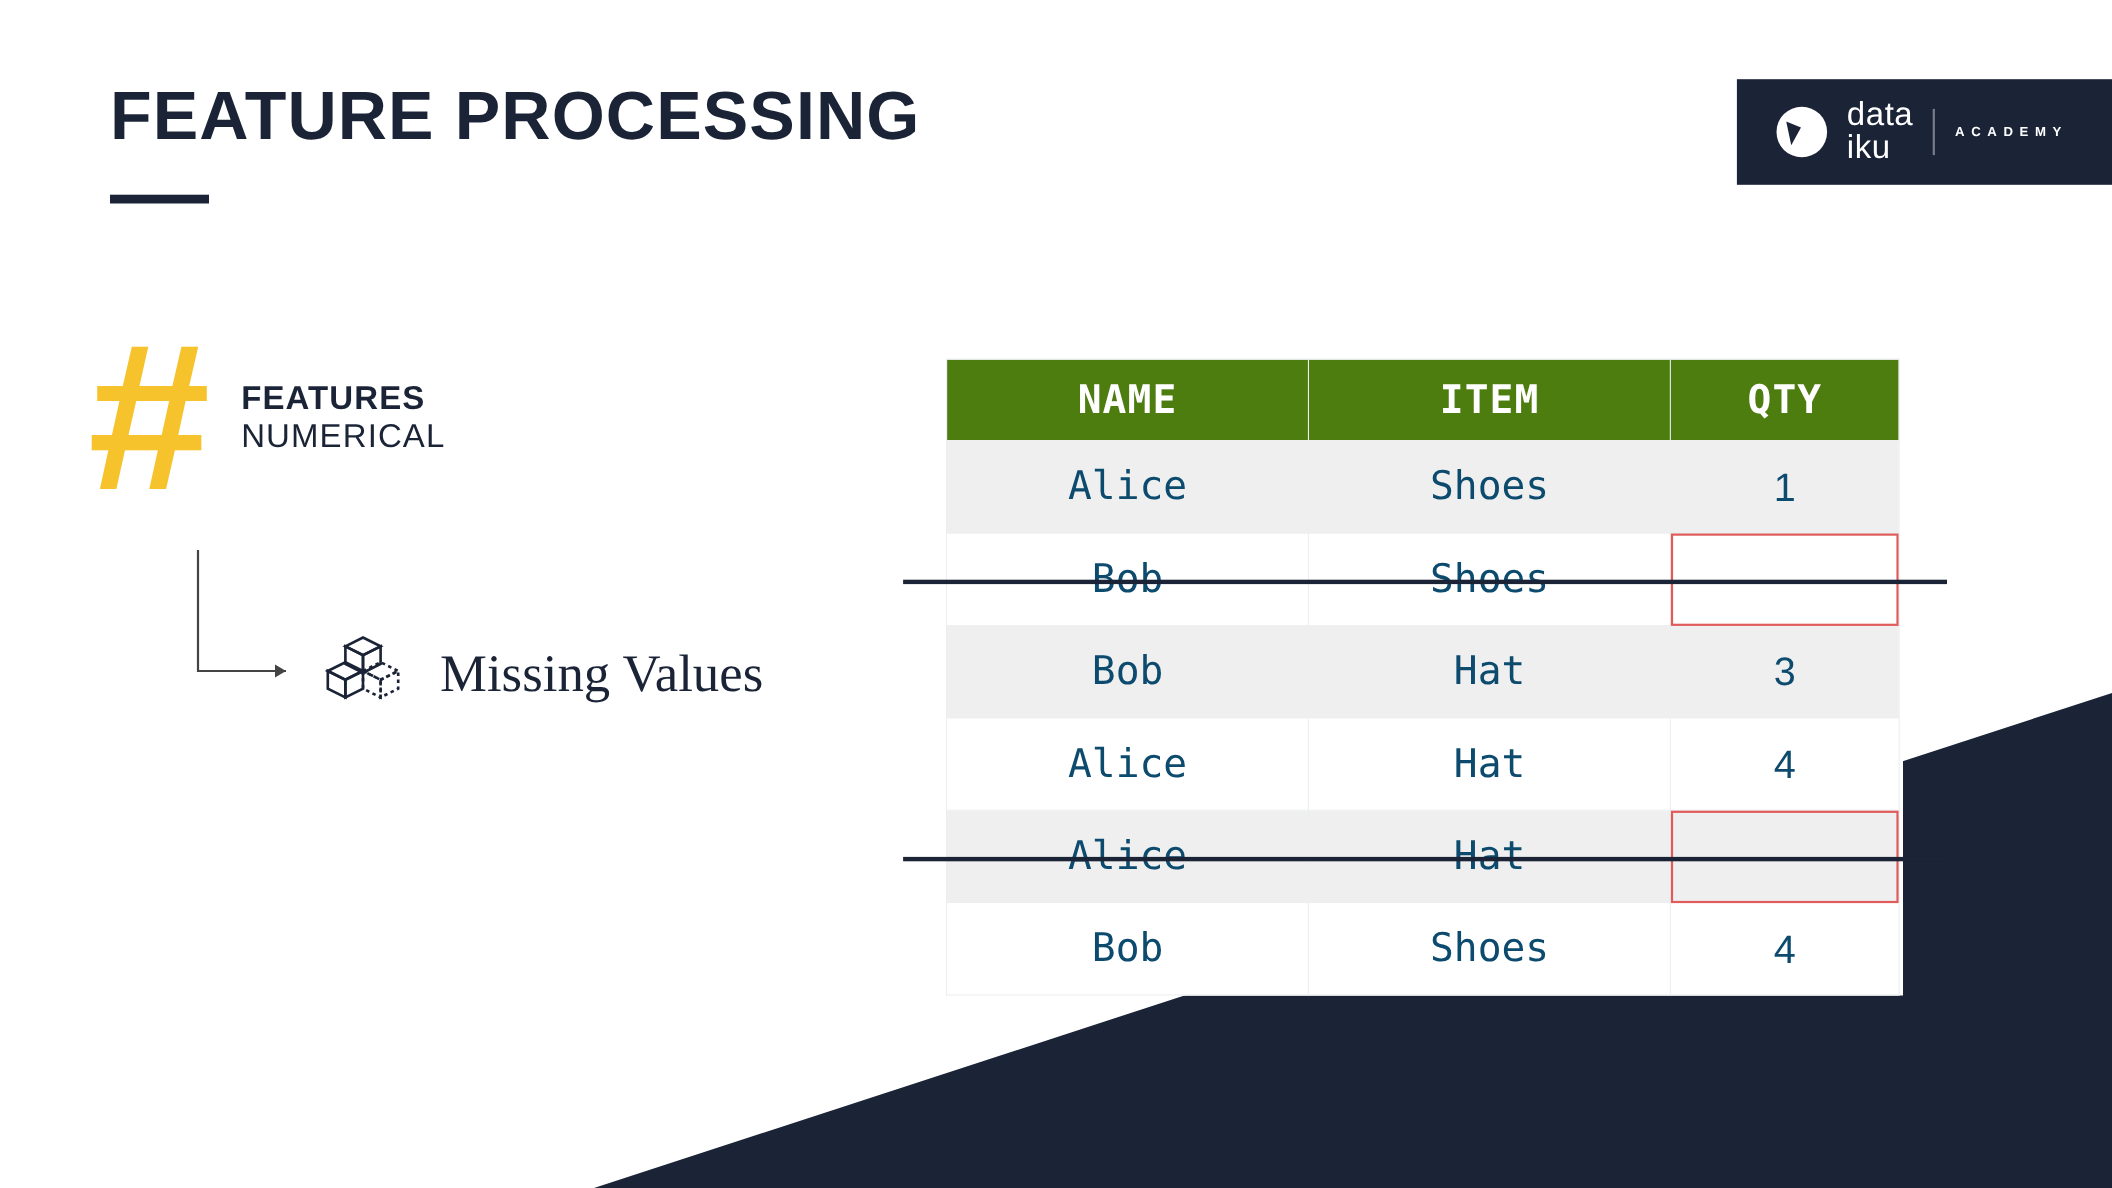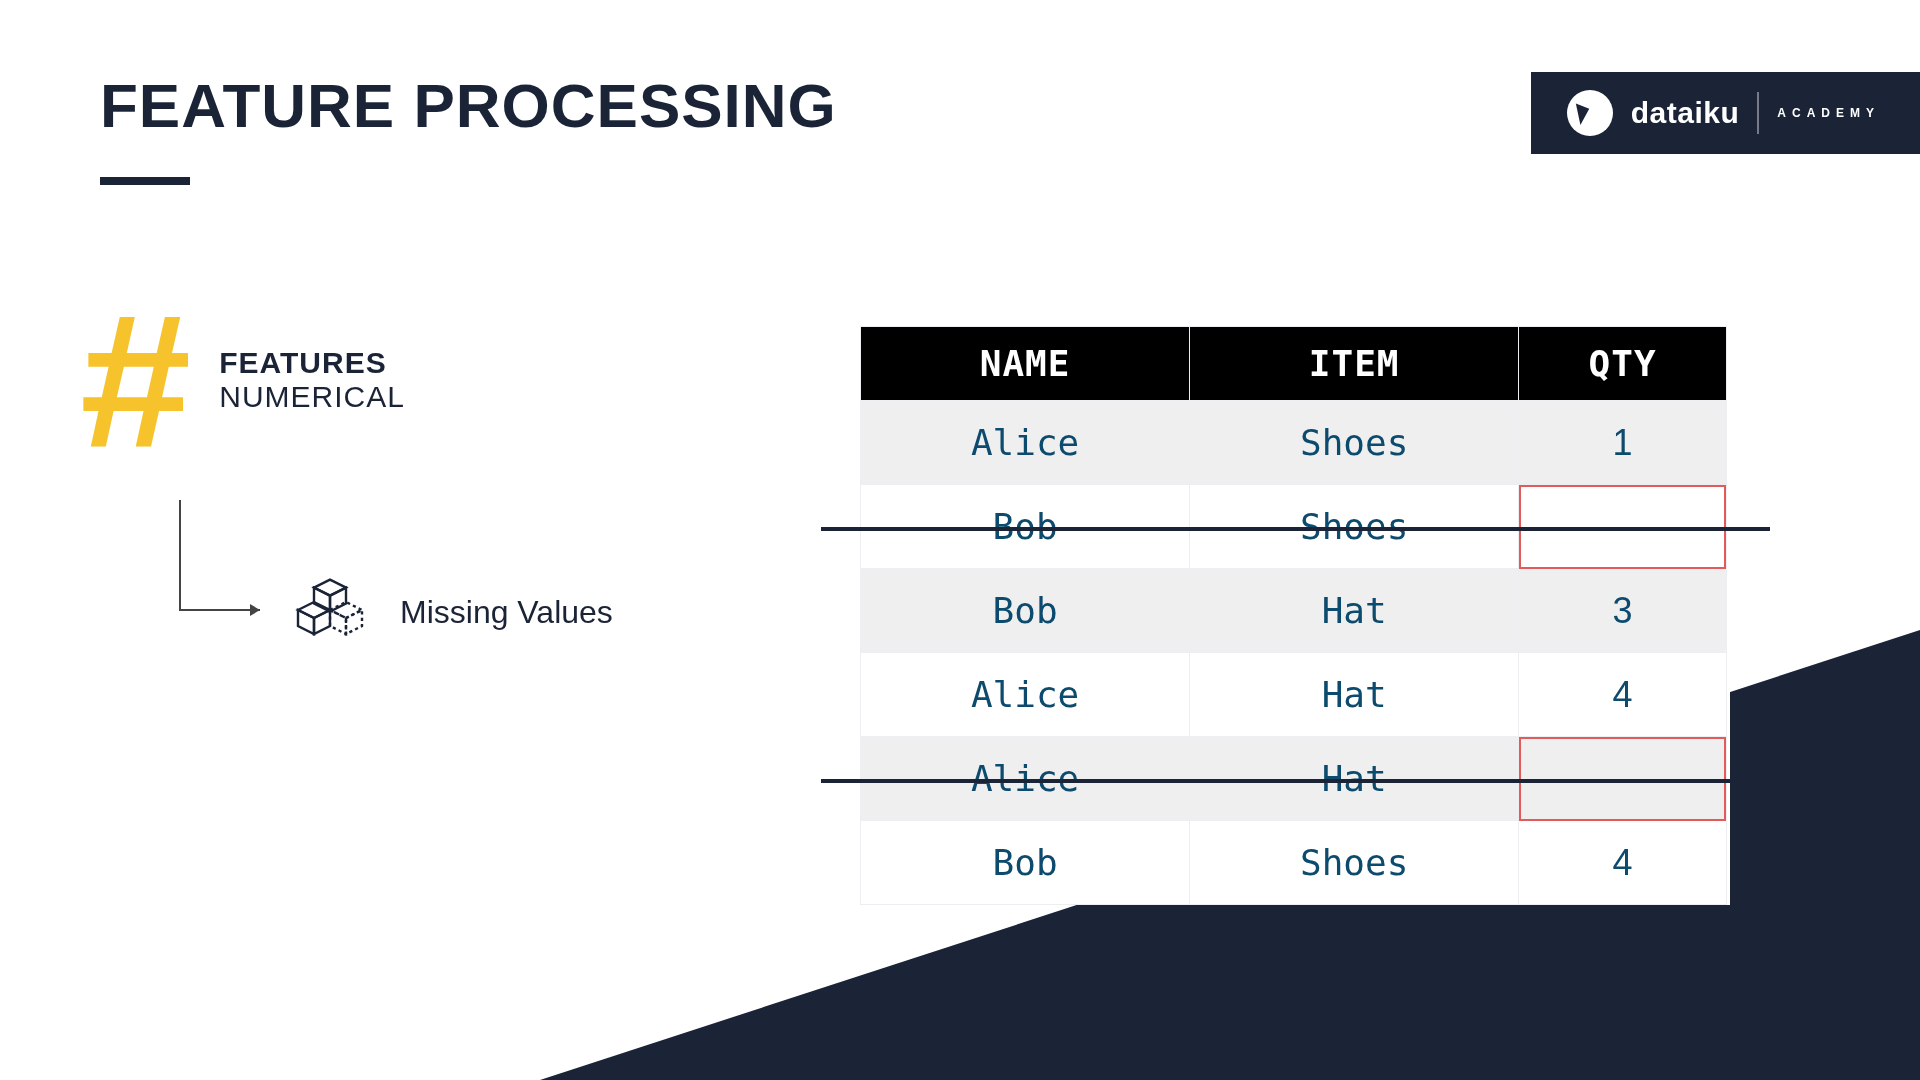--- a/index.html
+++ b/index.html
@@ -43,22 +43,22 @@
     content: "";
     position: absolute;
     left: 11px; top: 12px;
     width: 0; height: 0;
     border-left: 12px solid #1b2437;
     border-top: 8px solid transparent;
     border-bottom: 14px solid transparent;
     transform: rotate(-12deg);
   }
   .brand-name {
-    display: flex; flex-direction: row; line-height: 1.0;
-    font-size: 30px; font-weight: 700; letter-spacing: 0.5px;
+    display: flex; flex-direction: column; line-height: 1.0;
+    font-size: 30px; font-weight: 400; letter-spacing: 0.5px;
   }
   .brand-divider {
     width: 2px; height: 42px; background: rgba(255,255,255,0.4);
   }
   .brand-academy {
     font-size: 12px; letter-spacing: 6px; font-weight: 600;
   }
   
   .title-wrap {
     position: absolute; left: 100px; top: 70px;
@@ -97,40 +97,40 @@
   .mv-wrap {
     position: absolute;
     left: 160px; top: 570px;
     display: flex; align-items: center; gap: 30px;
   }
   .connector {
     position: absolute;
     left: 170px; top: 500px;
   }
   .cubes-icon svg { width: 80px; height: 80px; }
-  .mv-text { font-size: 32px; color: #1b2437; }
+  .mv-text { font-size: 48px; color: #1b2437; font-family: Liberation Serif, serif; }
   
   .tbl-wrap {
     position: absolute;
     left: 860px; top: 326px;
   }
   table.data {
     border-collapse: collapse;
     width: 870px;
     font-family: "Menlo","Consolas",monospace;
     background: #fff;
   }
   table.data th, table.data td {
     border: 1px solid #eceef1;
     text-align: center;
     height: 84px;
     font-size: 36px;
   }
   table.data th {
-    background: #000000;
+    background: #4d7c0f;
     color: #fff;
     font-weight: 700;
     letter-spacing: 1px;
     height: 74px;
   }
   table.data td { color: #0c4a6e; }
   table.data tbody tr:nth-child(odd) td { background: #efefef; }
   table.data tbody tr:nth-child(even) td { background: #ffffff; }
   td.qty { color: #1b1f29; font-family: -apple-system, Arial, sans-serif; }
   

